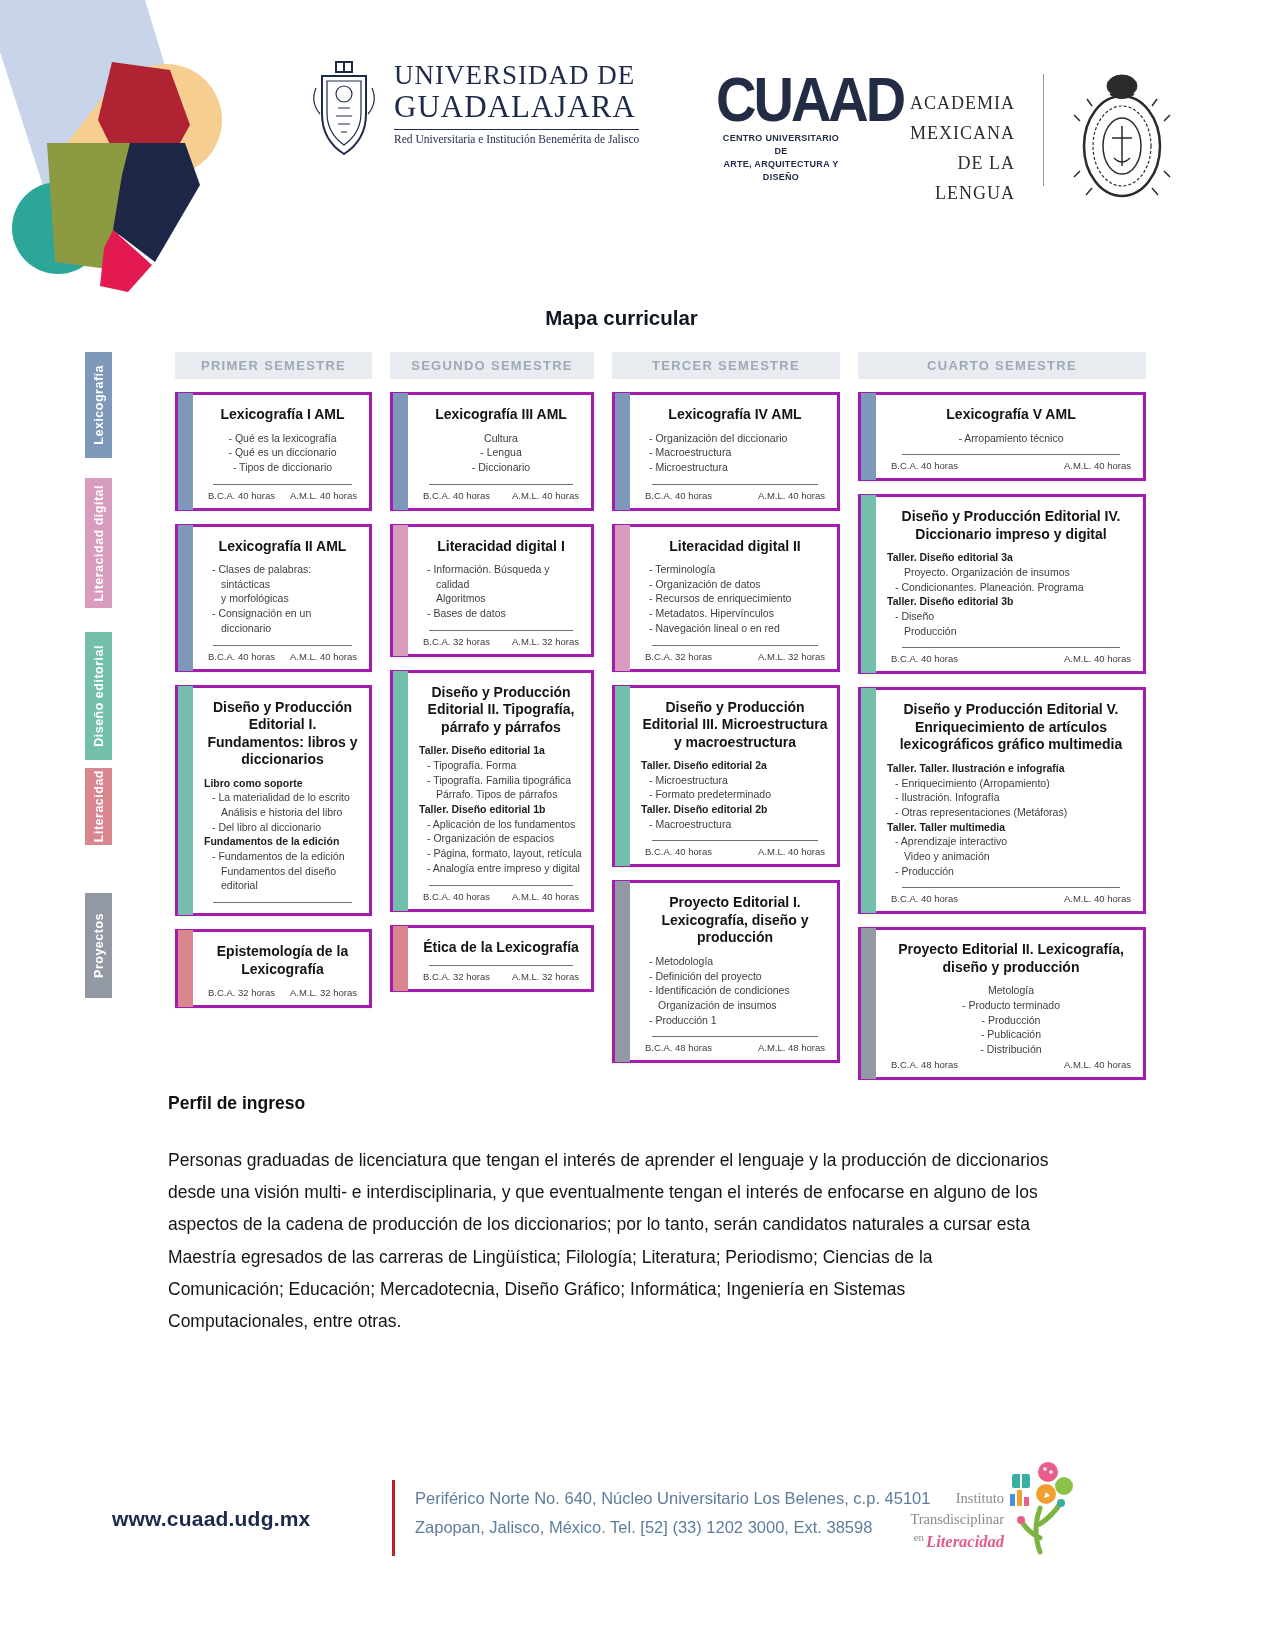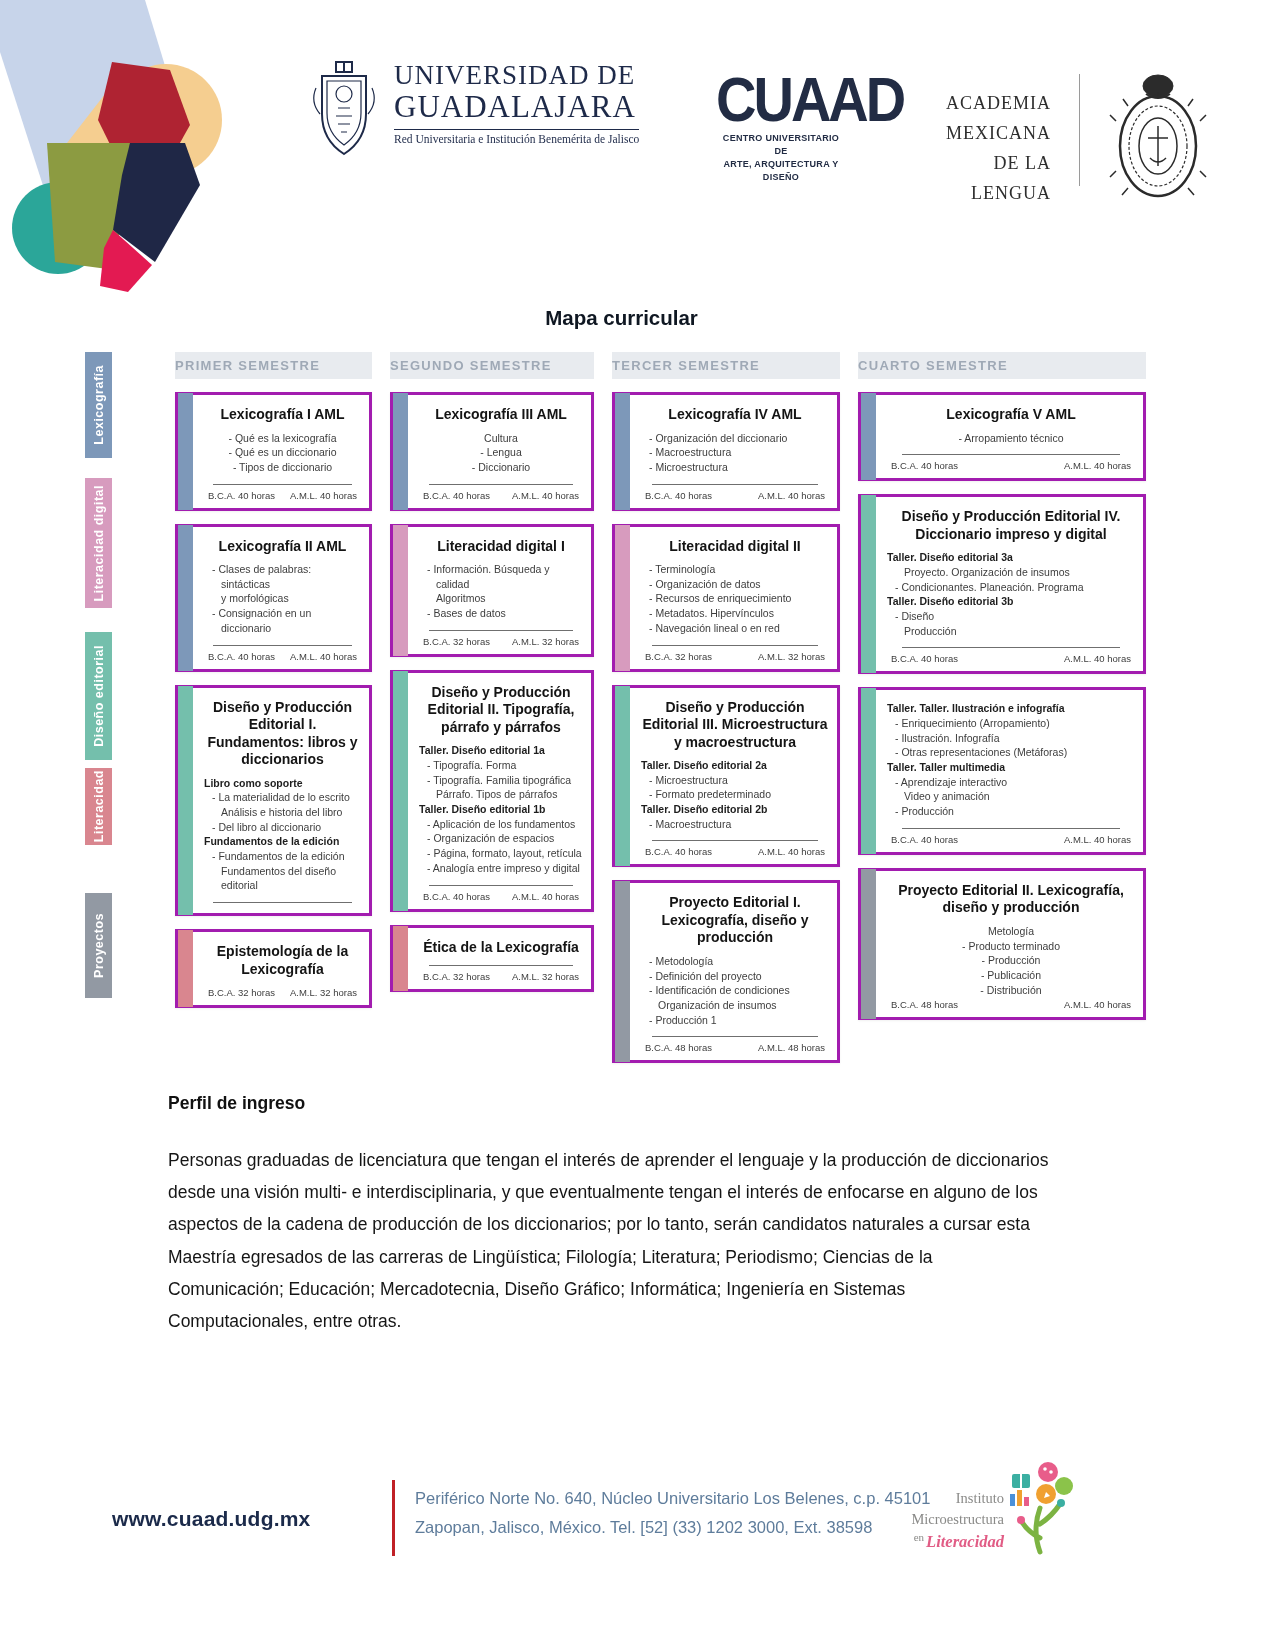--- a/index.html
+++ b/index.html
@@ -14,21 +14,21 @@
   #udg .l1{font-size:27px;letter-spacing:1px;line-height:30px;}
   #udg .l2{font-size:31px;letter-spacing:1px;line-height:34px;}
   #udg .ruleline{border-top:1.5px solid #1E2A49;margin:5px 0 3px;}
   #udg .tag{font-family:"Liberation Serif",serif;font-size:11.5px;color:#1E2A49;}
 
   #cuaad{position:absolute;left:716px;top:74px;width:130px;text-align:center;color:#222C44;}
   #cuaad .acr{font-size:56px;font-weight:bold;letter-spacing:-3px;line-height:52px;transform:scaleY(1.12);}
   #cuaad .s1,#cuaad .s2{font-size:9px;font-weight:bold;letter-spacing:.3px;line-height:13px;}
   #cuaad .s1{margin-top:6px;}
 
-  #aml{position:absolute;left:936px;top:66px;display:flex;align-items:flex-start;gap:28px;}
+  #aml{position:absolute;left:900px;top:66px;display:flex;align-items:flex-start;gap:28px;}
   #aml .amltxt{width:115px;text-align:right;font-family:"Liberation Serif",serif;font-size:18px;
                color:#2e2e2e;line-height:30px;letter-spacing:1px;padding-top:22px;}
   #aml .vline{width:1px;height:112px;background:#9a9a9a;margin-top:8px;}
 
   
   #map-title{position:absolute;top:306px;left:100px;width:1043px;text-align:center;
              font-size:20.5px;font-weight:bold;color:#0F1722;}
   #map{position:absolute;top:345px;left:0;width:1275px;height:700px;}
   .rail{position:absolute;left:85px;width:27px;display:flex;align-items:center;justify-content:center;}
   .rail span{writing-mode:vertical-rl;transform:rotate(180deg);color:#fff;font-size:12.5px;
@@ -36,21 +36,21 @@
   .rail:nth-child(1){top:7px;height:106px;}
   .rail:nth-child(2){top:133px;height:130px;}
   .rail:nth-child(3){top:287px;height:128px;}
   .rail:nth-child(4){top:423px;height:77px;}
   .rail:nth-child(5){top:548px;height:105px;}
 
   #grid{position:absolute;left:175px;top:7px;display:grid;
         grid-template-columns:197px 204px 228px 288px;column-gap:18px;align-items:start;}
   .map-col{display:flex;flex-direction:column;}
   .col-header{background:#E8EBEF;color:#9FA9B6;font-size:13px;font-weight:bold;
-              letter-spacing:1.3px;text-align:left;padding:6px 0;}
+              letter-spacing:1.3px;text-align:center;padding:6px 0;}
   .card{position:relative;background:#fff;border:3px solid #a21caf;margin-top:13px;
         padding:11px 8px 7px 26px;box-shadow:0 1px 2px rgba(0,0,0,.06);}
   .accent{position:absolute;left:0;top:-2px;bottom:-2px;width:15px;}
   .card-title{font-size:14px;font-weight:bold;color:#141414;text-align:center;
               line-height:1.25;margin-bottom:7px;}
   .line{font-size:10.5px;color:#3d3d3d;line-height:1.4;}
   .l-head{font-weight:bold;color:#1d1d1d;}
   .l-dash{padding-left:17px;text-indent:-9px;}
   .l-plain{padding-left:17px;}
   .l-center,.l-cdash{text-align:center;}
@@ -338,20 +338,21 @@
             <div class="line l-dash">-  Diseño</div>
             <div class="line l-plain">Producción</div>
             <div class="rule"></div>
             <div class="hours">
               <span>B.C.A. 40 horas</span>
               <span>A.M.L. 40 horas</span>
             </div>
           </div>
           <div class="card">
             <div class="accent" style="background: rgb(116, 191, 172);"></div>
+            <div class="card-title">Diseño y Producción Editorial V. Enriquecimiento de artículos lexicográficos gráfico multimedia</div>
             <div class="line l-head">Taller. Taller. Ilustración e infografía</div>
             <div class="line l-dash">-  Enriquecimiento (Arropamiento)</div>
             <div class="line l-dash">-  Ilustración. Infografía</div>
             <div class="line l-dash">-  Otras representaciones (Metáforas)</div>
             <div class="line l-head">Taller. Taller multimedia</div>
             <div class="line l-dash">-  Aprendizaje interactivo</div>
             <div class="line l-plain">Video y animación</div>
             <div class="line l-dash">-  Producción</div>
             <div class="rule"></div>
             <div class="hours">
@@ -384,21 +385,21 @@
   <div id="footer">
     <div class="url">www.cuaad.udg.mx</div>
     <div class="redline"></div>
     <div class="addr">
       <div>Periférico Norte No. 640, Núcleo Universitario Los Belenes, c.p. 45101</div>
       <div>Zapopan, Jalisco, México. Tel. [52] (33) 1202 3000,  Ext. 38598</div>
     </div>
     <div id="itl">
       <div class="itltxt">
         <div>Instituto</div>
-        <div>Microestructura</div>
+        <div>Transdisciplinar</div>
         <div><span class="en">en</span><span class="script">Literacidad</span></div>
       </div>
       <svg width="72" height="110" viewBox="0 0 72 110">
         <rect x="8" y="14" width="18" height="14" rx="2" fill="#3BAFA2"></rect>
         <line x1="17" y1="14" x2="17" y2="28" stroke="#fff" stroke-width="2"></line>
         <circle cx="44" cy="12" r="10" fill="#E85D8A"></circle>
         <circle cx="41" cy="9" r="1.8" fill="#fff"></circle>
           <circle cx="47" cy="12" r="1.8" fill="#fff"></circle>
         <circle cx="60" cy="26" r="9" fill="#8BC34A"></circle>
         <rect x="6" y="34" width="5" height="12" fill="#4A90D9"></rect>

